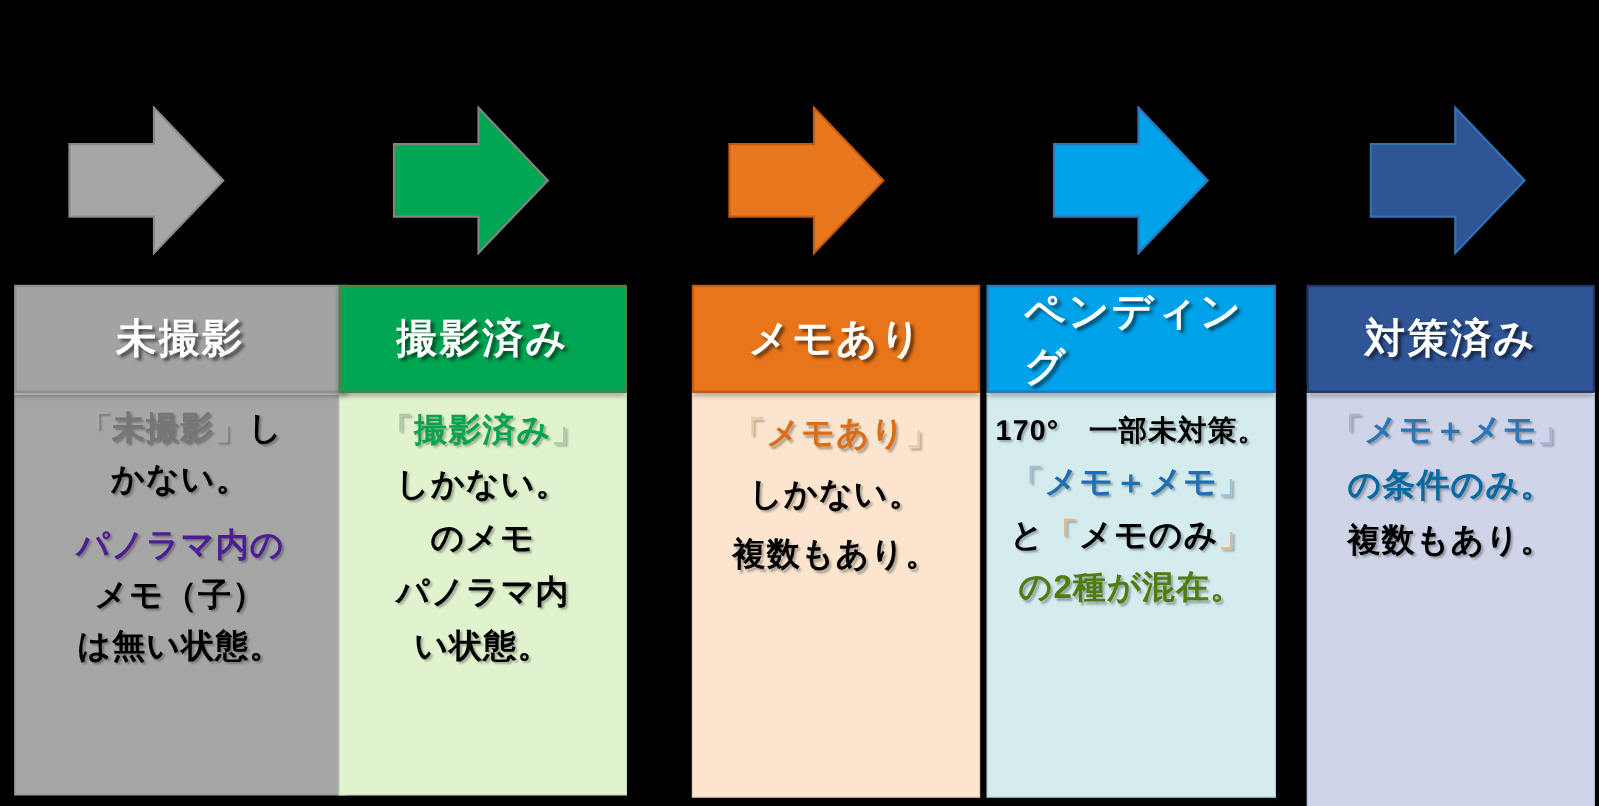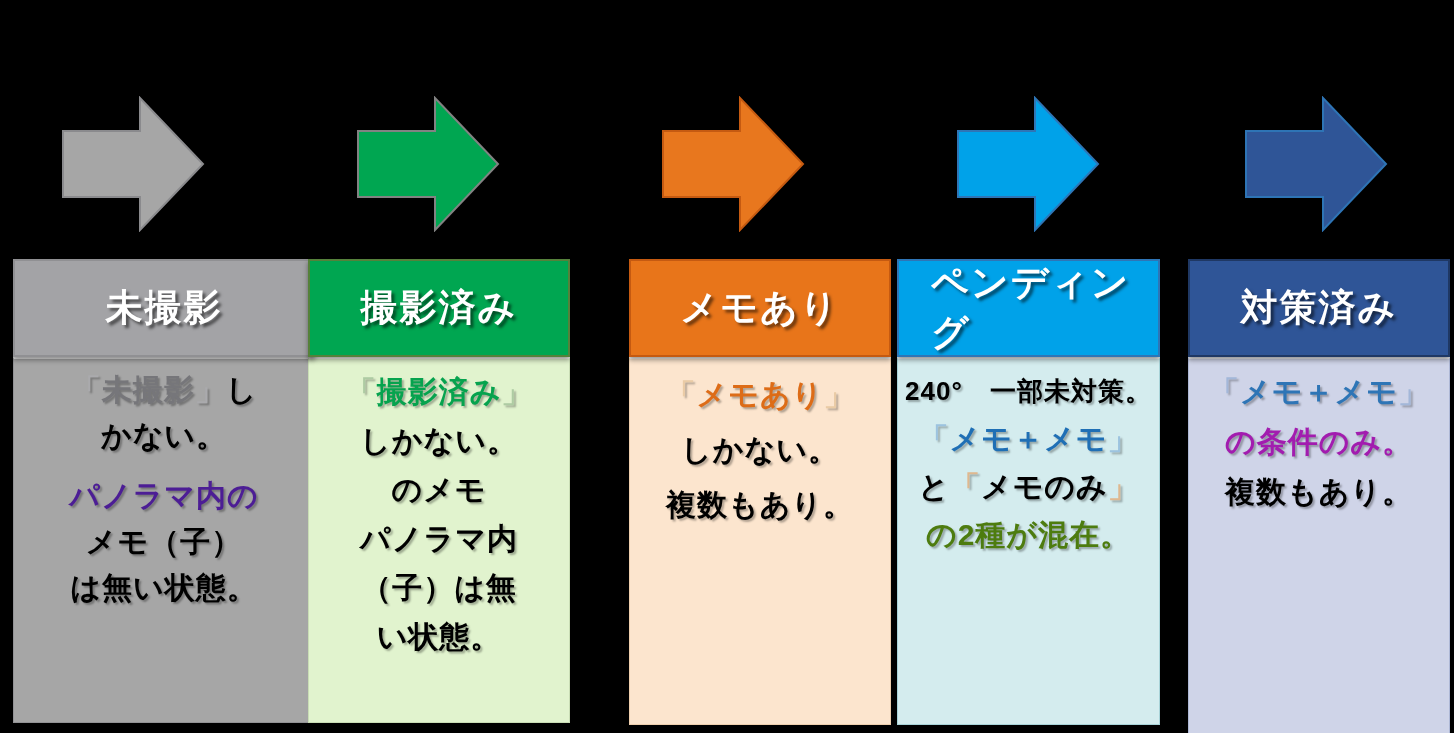--- a/index.html
+++ b/index.html
@@ -87,21 +87,20 @@
   <div class="column col-1">
     <div class="header" style="background: rgb(0, 166, 81); border-color: rgb(85, 129, 59); color: rgb(255, 255, 255);">
       <span>撮影済み</span>
     </div>
     <div class="body" style="background: rgb(225, 243, 206); border-left-color: rgb(201, 221, 181); border-right-color: rgb(201, 221, 181); border-bottom-color: rgb(201, 221, 181);">
       <div class="lines">
           <div class="line"><span style="color: rgb(174, 203, 163);">「</span><span style="color: rgb(6, 163, 78);">撮影済み</span><span style="color: rgb(174, 203, 163);">」</span></div>
           <div class="line"><span style="color: rgb(0, 0, 0);">しかない。</span></div>
           <div class="line"><span style="color: rgb(0, 0, 0);">のメモ</span></div>
           <div class="line"><span style="color: rgb(0, 0, 0);">パノラマ内</span></div>
-          <div class="line"><span style="color: rgb(0, 0, 0);">（子）は無</span></div>
           <div class="line"><span style="color: rgb(0, 0, 0);">い状態。</span></div>
         </div>
     </div>
   </div>
 
   <div class="column col-2">
     <div class="header" style="background: rgb(232, 117, 26); border-color: rgb(197, 90, 17); color: rgb(255, 255, 255);">
       <span>メモあり</span>
     </div>
     <div class="body" style="background: rgb(252, 229, 206); border-left-color: rgb(238, 207, 174); border-right-color: rgb(238, 207, 174); border-bottom-color: rgb(238, 207, 174);">
@@ -112,34 +111,34 @@
         </div>
     </div>
   </div>
 
   <div class="column col-3">
     <div class="header" style="background: rgb(0, 162, 233); border-color: rgb(46, 117, 182); color: rgb(255, 255, 255); padding-left: 32px;">
       <span>ペンディング</span>
     </div>
     <div class="body" style="background: rgb(212, 236, 238); border-left-color: rgb(168, 211, 216); border-right-color: rgb(168, 211, 216); border-bottom-color: rgb(168, 211, 216);">
       <div class="lines">
-          <div class="line small"><span style="color: rgb(0, 0, 0);">240°　一部未対策。</span></div>
+          <div class="line small"><span style="color: rgb(0, 0, 0);">170°　一部未対策。</span></div>
           <div class="line"><span style="color: rgb(156, 195, 223);">「</span><span style="color: rgb(31, 111, 181);">メモ＋メモ</span><span style="color: rgb(156, 195, 223);">」</span></div>
           <div class="line"><span style="color: rgb(0, 0, 0);">と</span><span style="color: rgb(223, 184, 143);">「</span><span style="color: #000000;">メモのみ</span><span style="color: rgb(223, 184, 143);">」</span></div>
           <div class="line"><span style="color: #4d7c0f;">の2種が混在。</span></div>
         </div>
     </div>
   </div>
 
   <div class="column col-4">
     <div class="header" style="background: rgb(47, 85, 151); border-color: rgb(31, 56, 100); color: rgb(255, 255, 255);">
       <span>対策済み</span>
     </div>
     <div class="body" style="background: rgb(207, 212, 232); border-left-color: rgb(174, 184, 214); border-right-color: rgb(174, 184, 214); border-bottom-color: rgb(174, 184, 214);">
       <div class="lines">
           <div class="line"><span style="color: rgb(163, 183, 217);">「</span><span style="color: rgb(46, 117, 182);">メモ＋メモ</span><span style="color: rgb(163, 183, 217);">」</span></div>
-          <div class="line"><span style="color: #a21caf;">の条件のみ。</span></div>
+          <div class="line"><span style="color: #0369a1;">の条件のみ。</span></div>
           <div class="line"><span style="color: rgb(0, 0, 0);">複数もあり。</span></div>
         </div>
     </div>
   </div>
 
 </div>
 
 </body></html>

